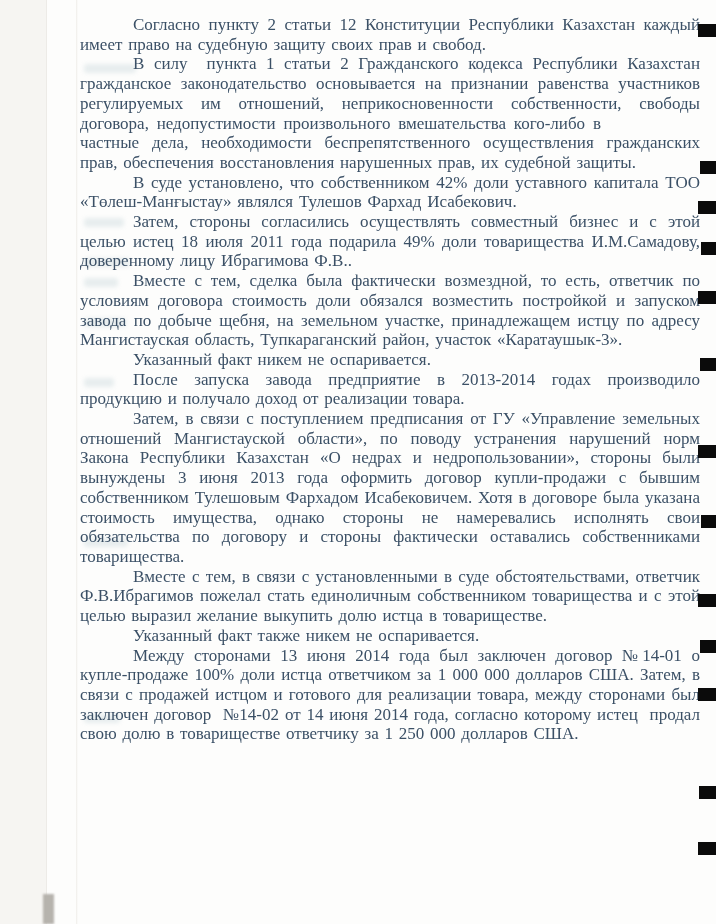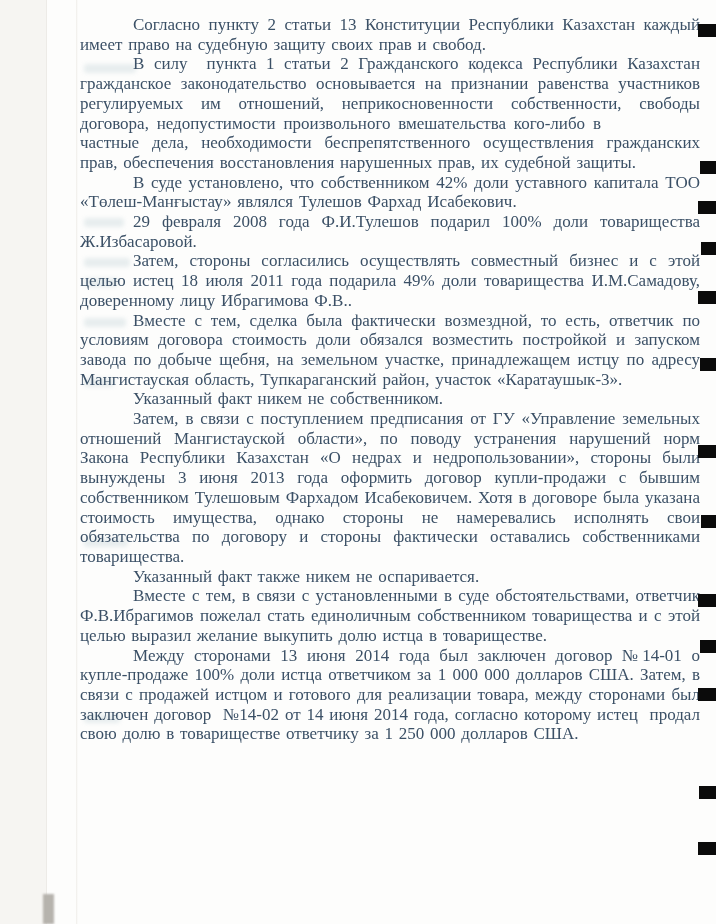--- a/index.html
+++ b/index.html
@@ -47,30 +47,30 @@
 <div class="ghost" style="left:84px;top:64px;width:52px"></div>
 <div class="ghost" style="left:84px;top:218px;width:40px"></div>
 <div class="ghost" style="left:84px;top:258px;width:46px"></div>
 <div class="ghost" style="left:84px;top:278px;width:34px"></div>
 <div class="ghost" style="left:84px;top:318px;width:42px"></div>
 <div class="ghost" style="left:84px;top:378px;width:30px"></div>
 <div class="ghost" style="left:84px;top:538px;width:44px"></div>
 <div class="ghost" style="left:84px;top:714px;width:36px"></div>
 
 <div class="text-block">
-  <p>Согласно пункту 2 статьи 13 Конституции Республики Казахстан каждый имеет право на судебную защиту своих прав и свобод.</p>
+  <p>Согласно пункту 2 статьи 12 Конституции Республики Казахстан каждый имеет право на судебную защиту своих прав и свобод.</p>
   <p>В силу &nbsp;пункта 1 статьи 2 Гражданского кодекса Республики Казахстан гражданское законодательство основывается на признании равенства участников регулируемых им отношений, неприкосновенности собственности, свободы договора, недопустимости произвольного вмешательства кого-либо в &nbsp;&nbsp;&nbsp;&nbsp;&nbsp;&nbsp;&nbsp;&nbsp;&nbsp;&nbsp;&nbsp;&nbsp; частные дела, необходимости беспрепятственного осуществления гражданских прав, обеспечения восстановления нарушенных прав, их судебной защиты.</p>
   <p>В суде установлено, что собственником 42% доли уставного капитала ТОО «Төлеш-Манғыстау» являлся Тулешов Фархад Исабекович.</p>
-  <p>29 февраля 2008 года Ф.И.Тулешов подарил 100% доли товарищества Ж.Избасаровой.</p>
   <p>Затем, стороны согласились осуществлять совместный бизнес и с этой целью истец 18 июля 2011 года подарила 49% доли товарищества И.М.Самадову, доверенному лицу Ибрагимова Ф.В..</p>
   <p>Вместе с тем, сделка была фактически возмездной, то есть, ответчик по условиям договора стоимость доли обязался возместить постройкой и запуском завода по добыче щебня, на земельном участке, принадлежащем истцу по адресу Мангистауская область, Тупкараганский район, участок «Каратаушык-3».</p>
-  <p>Указанный факт никем не собственником.</p>
+  <p>Указанный факт никем не оспаривается.</p>
+  <p>После запуска завода предприятие в 2013-2014 годах производило продукцию и получало доход от реализации товара.</p>
   <p>Затем, в связи с поступлением предписания от ГУ «Управление земельных отношений Мангистауской области», по поводу устранения нарушений норм Закона Республики Казахстан «О недрах и недропользовании», стороны были вынуждены 3 июня 2013 года оформить договор купли-продажи с бывшим собственником Тулешовым Фархадом Исабековичем. Хотя в договоре была указана стоимость имущества, однако стороны не намеревались исполнять свои обязательства по договору и стороны фактически оставались собственниками товарищества.</p>
+  <p>Вместе с тем, в связи с установленными в суде обстоятельствами, ответчик Ф.В.Ибрагимов пожелал стать единоличным собственником товарищества и с этой целью выразил желание выкупить долю истца в товариществе.</p>
   <p>Указанный факт также никем не оспаривается.</p>
-  <p>Вместе с тем, в связи с установленными в суде обстоятельствами, ответчик Ф.В.Ибрагимов пожелал стать единоличным собственником товарищества и с этой целью выразил желание выкупить долю истца в товариществе.</p>
   <p>Между сторонами 13 июня 2014 года был заключен договор №14-01 о купле-продаже 100% доли истца ответчиком за 1&nbsp;000&nbsp;000 долларов США. Затем, в связи с продажей истцом и готового для реализации товара, между сторонами был заключен договор &nbsp;№14-02 от 14 июня 2014 года, согласно которому истец &nbsp;продал свою долю в товариществе ответчику за 1&nbsp;250&nbsp;000 долларов США.</p>
 </div>
 
 <div class="mark" style="top:24px;width:18px"></div>
 <div class="mark" style="top:161px;width:16px"></div>
 <div class="mark" style="top:201px;width:18px"></div>
 <div class="mark" style="top:242px;width:15px"></div>
 <div class="mark" style="top:291px;width:18px"></div>
 <div class="mark" style="top:358px;width:16px"></div>
 <div class="mark" style="top:445px;width:18px"></div>

